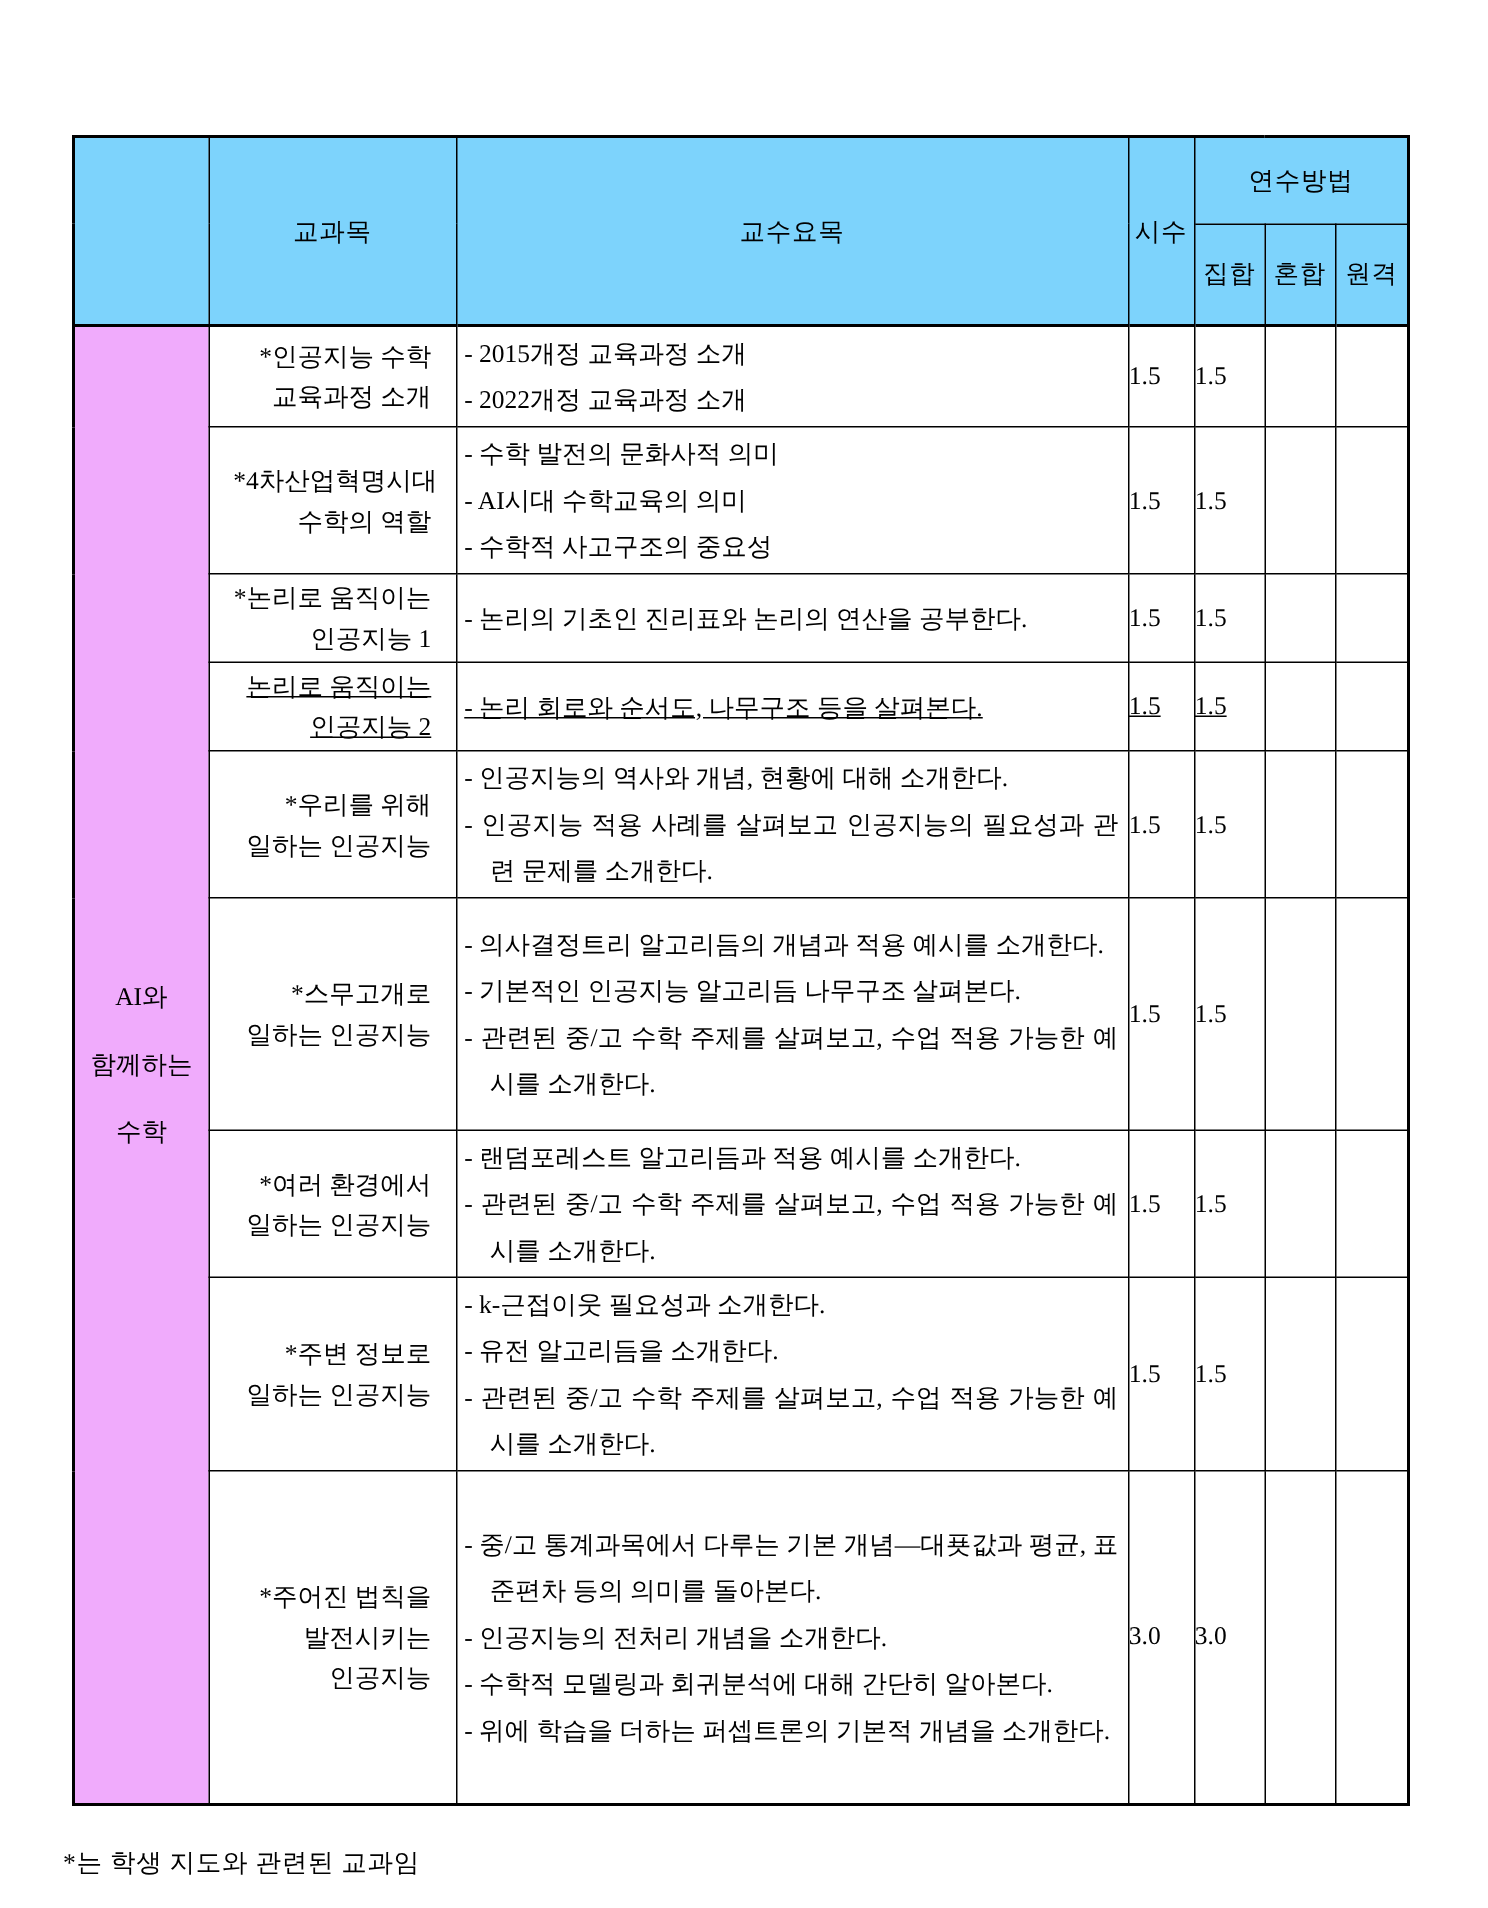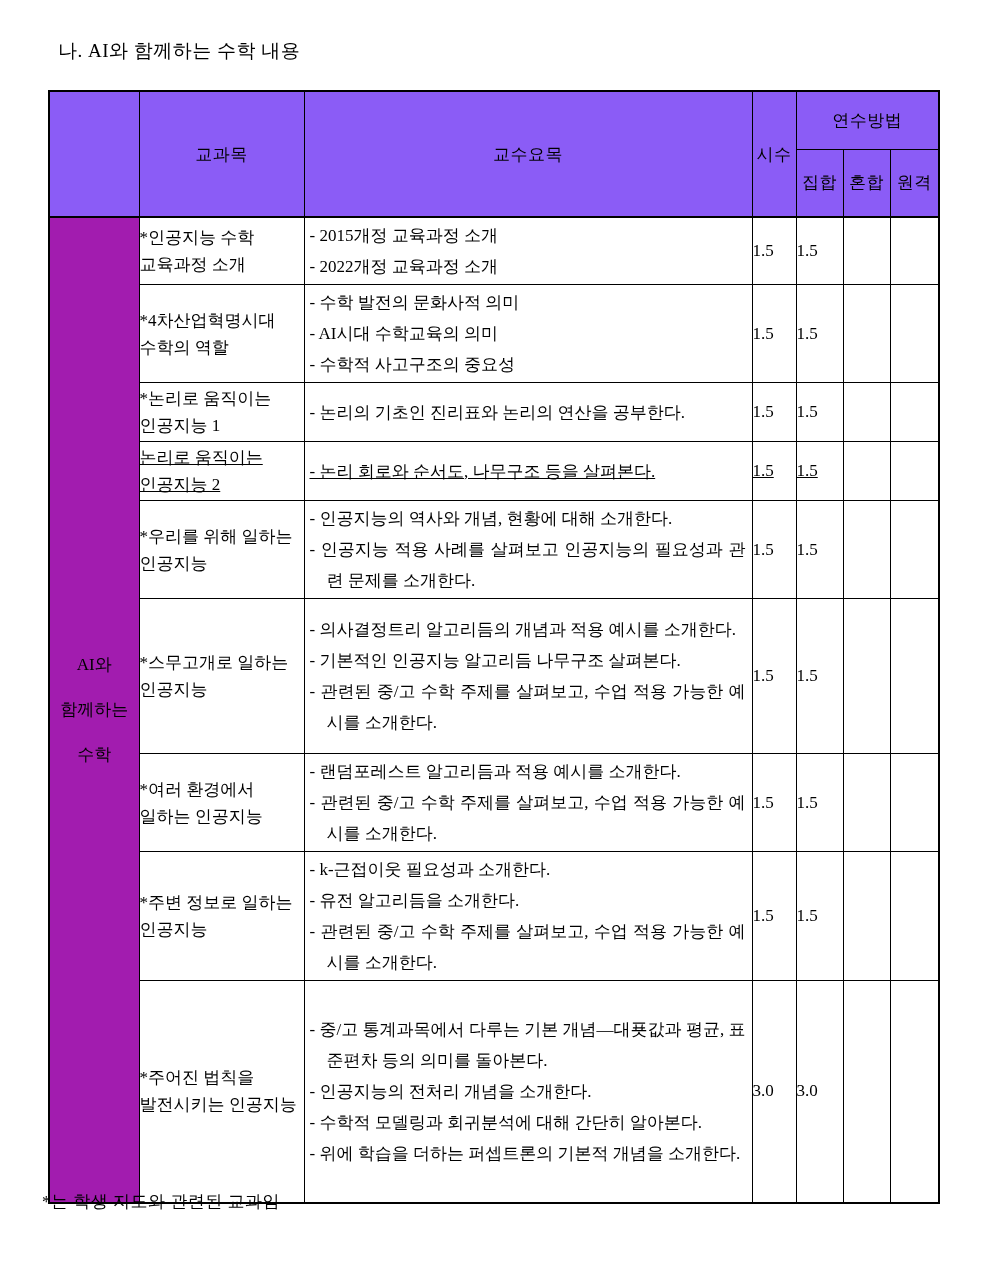--- a/index.html
+++ b/index.html
@@ -19,56 +19,55 @@
     width:890px;
     border-collapse:collapse; table-layout:fixed;
     border:2px solid #000;
   }
   table.course th, table.course td {
     border:1px solid #000;
     vertical-align:middle;
     font-weight:normal;
     font-size:17px;
   }
-  thead th { background:#8b5cf6; text-align:center; letter-spacing:0.5px; }
+  thead th { background:#7dd3fc; text-align:center; letter-spacing:0.5px; }
   tr.hdr-top  { height:58px; }
   tr.hdr-sub  { height:68px; }
   tbody tr.body-first td { border-top:2px solid #000; }
   .category-cell {
     text-align:center; line-height:45px;
     word-break:keep-all; padding:0 10px;
-    background:#a21caf;
+    background:#f0abfc;
   }
   .subject-cell {
-    text-align:left; line-height:27px;
-    word-break:keep-all; padding:2px 0;
+    text-align:right; line-height:27px;
+    word-break:keep-all; padding:2px 16px;
   }
   .syllabus-cell { padding:2px 6px 2px 5px; }
   .syl-item {
     padding-left:17px; text-indent:-17px;
     line-height:31px; text-align:justify;
   }
   .num-cell { text-align:left; }
   .footnote {
-    position:absolute; left:42px; top:1190px;
+    position:absolute; left:42px; top:1230px;
     font-size:17px; letter-spacing:0.5px; white-space:nowrap;
   }
   
   tr.r0 { height:61px; }  tr.r1 { height:93px; }
   tr.r2 { height:56px;border-radius:13px; }  tr.r3 { height:57px;text-decoration:underline; }
   tr.r4 { height:95px; }  tr.r5 { height:155px; }
   tr.r6 { height:94px; }  tr.r7 { height:124px; }
   tr.r8 { height:222px; }
 </style>
 </head>
 <body>
 
 <div class="page">
 
-  <div class="doc-title">나. AI와 함께하는 수학 내용</div>
 
   <table class="course">
     <colgroup>
       <col style="width:90px">
       <col style="width:165px">
       <col style="width:448px">
       <col style="width:44px">
       <col style="width:47px">
       <col style="width:47px">
       <col style="width:49px">

